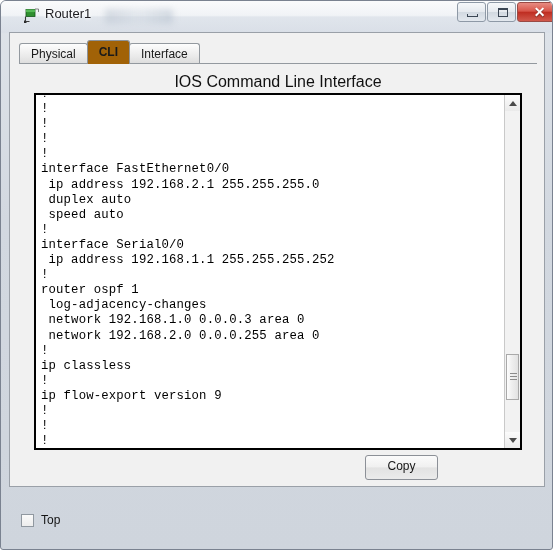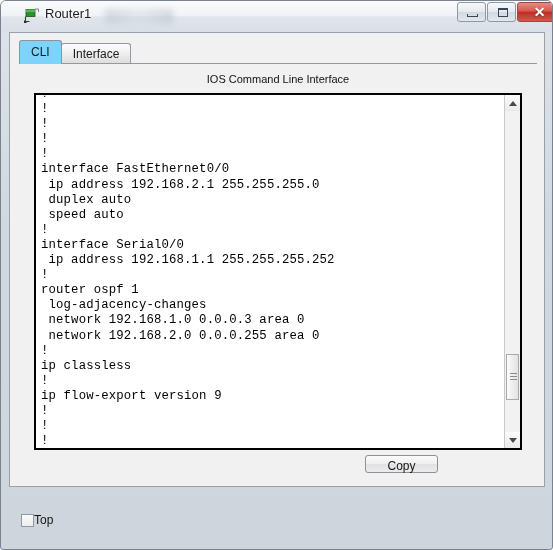--- a/index.html
+++ b/index.html
@@ -146,40 +146,40 @@
     border-bottom: none;
     border-radius: 3px 3px 0 0;
     background: linear-gradient(to bottom, #fdfdfd 0%, #ececec 55%, #dcdcdc 100%);
     margin-right: -1px;
     position: relative;
     white-space: nowrap;
   }
   .tab.active {
     height: 24px;
     line-height: 22px;
-    background: #7dd3fc;
+    background: #a16207;
     border-color: #8d939a;
     z-index: 3;
-    font-weight: normal;
+    font-weight: bold;
   }
   .tabline {
     position: absolute;
     left: 9px; top: 30px;
     width: 518px;
     height: 1px;
     background: #93999f;
   }
 
   
   .cli-header {
     position: absolute;
     left: 0; top: 40px;
     width: 536px;
     text-align: center;
-    font-size: 11px;
+    font-size: 16px;
     color: #111;
   }
 
   
   .terminal-wrap {
     position: absolute;
     left: 24px; top: 60px;
     width: 488px;
     height: 357px;
     border: 2px solid #000000;
@@ -257,37 +257,38 @@
 
   
   .btn-row {
     position: absolute;
     left: 355px; top: 422px;
     display: flex;
     gap: 12px;
   }
   .btn {
     width: 73px;
-    height: 18px;
+    height: 25px;
     font-size: 12px;
     color: #161616;
     line-height: 21px;
     text-align: center;
     border: 1px solid #8c9097;
     border-radius: 3px;
     background: linear-gradient(to bottom, #fbfbfb 0%, #f0f0f0 47%, #e2e2e2 52%, #ebebeb 100%);
     box-sizing: border-box;
   }
 
   
   .top-check {
     position: absolute;
     left: 20px; top: 512px;
     display: flex;
     align-items: center;
+    gap: 7px;
   }
   .cbox {
     width: 13px; height: 13px;
     border: 1px solid #9098a0;
     background: linear-gradient(to bottom, #fafafa, #ededed);
     box-sizing: border-box;
   }
   .cbox-label {
     font-size: 12px;
     color: #141414;
@@ -319,20 +320,23 @@
       </div>
       <div class="wbtn close">
         <span class="glyph-x">✕</span>
       </div>
     </div>
   </div>
 
   <div class="client">
 
     <div class="tabstrip">
+      <div class="tab">
+        <span>Physical</span>
+      </div>
       <div class="tab active">
         <span>CLI</span>
       </div>
       <div class="tab">
         <span>Interface</span>
       </div>
     </div>
     <div class="tabline"></div>
 
     <div class="cli-header">IOS Command Line Interface</div>

